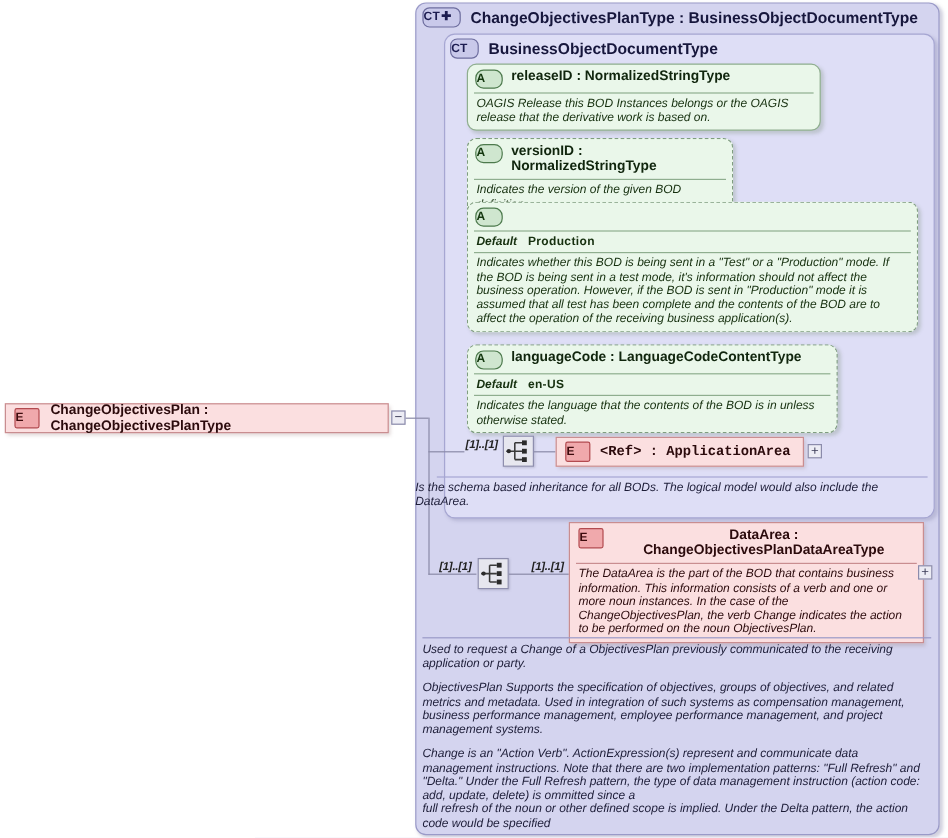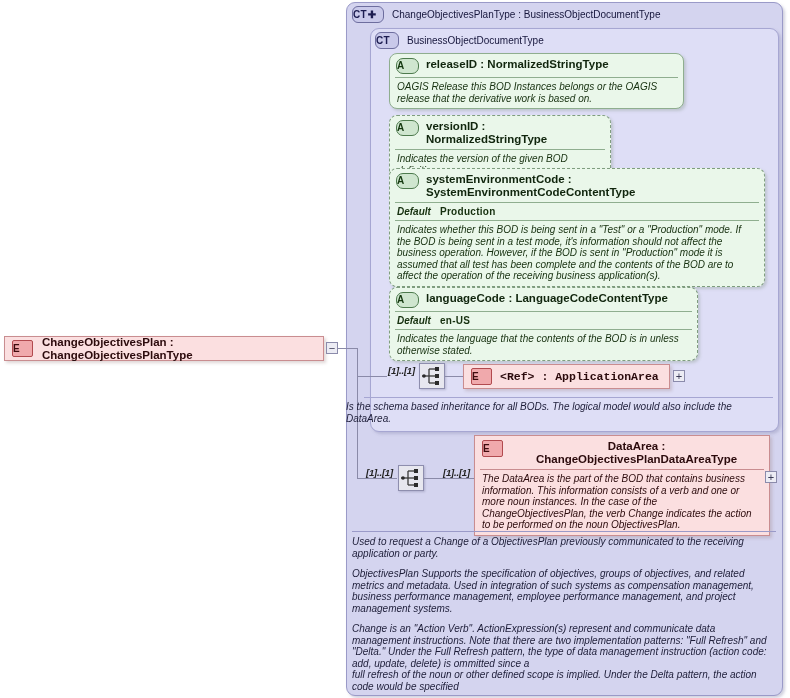--- a/index.html
+++ b/index.html
@@ -40,21 +40,21 @@
     width:21px;height:14px;background:#cfe6cf;border:1px solid #4d7a4d;
     color:#14380f;border-radius:7px;
   }
   .badge-e{
     width:19px;height:15px;background:#f0a9ac;border:1px solid #b24a4f;
     color:#3d0b0d;border-radius:2px;
   }
   .plusglyph{font-size:10px;margin-left:1px;}
 
   .hdr-title{
-    font-size:10px;font-weight:normal;color:#16163c;
+    font-size:13px;font-weight:bold;color:#16163c;
     white-space:nowrap;
   }
 
   
   .attrbox{
     background:#eaf7ea;border-radius:8px;
     box-shadow:2px 2px 3px rgba(120,140,120,.30);
   }
   .attrbox.solid{border:1px solid #8fae8f;}
   .attrbox.dashed{border:1px dashed #7f9d7f;}
@@ -168,21 +168,20 @@
     <span class="badge badge-a">A</span>
     <span class="attr-name">versionID : NormalizedStringType</span>
   </div>
   <div class="attr-sep"></div>
   <div class="attr-doc">Indicates the version of the given BOD definition.</div>
 </div>
 
 <div class="abs attrbox dashed" style="left:389px;top:168px;width:376px;">
   <div class="attr-head">
     <span class="badge badge-a">A</span>
-    <span class="attr-name">systemEnvironmentCode : SystemEnvironmentCodeContentType</span>
   </div>
   <div class="attr-sep"></div>
   <div class="attr-default">
     <span class="lbl">Default</span>
     <span class="val">Production</span>
   </div>
   <div class="attr-sep"></div>
   <div class="attr-doc">Indicates whether this BOD is being sent in a "Test" or a "Production" mode. If the BOD is being sent in a test mode, it's information should not affect the business operation. However, if the BOD is sent in "Production" mode it is assumed that all test has been complete and the contents of the BOD are to affect the operation of the receiving business application(s).</div>
 </div>
 

